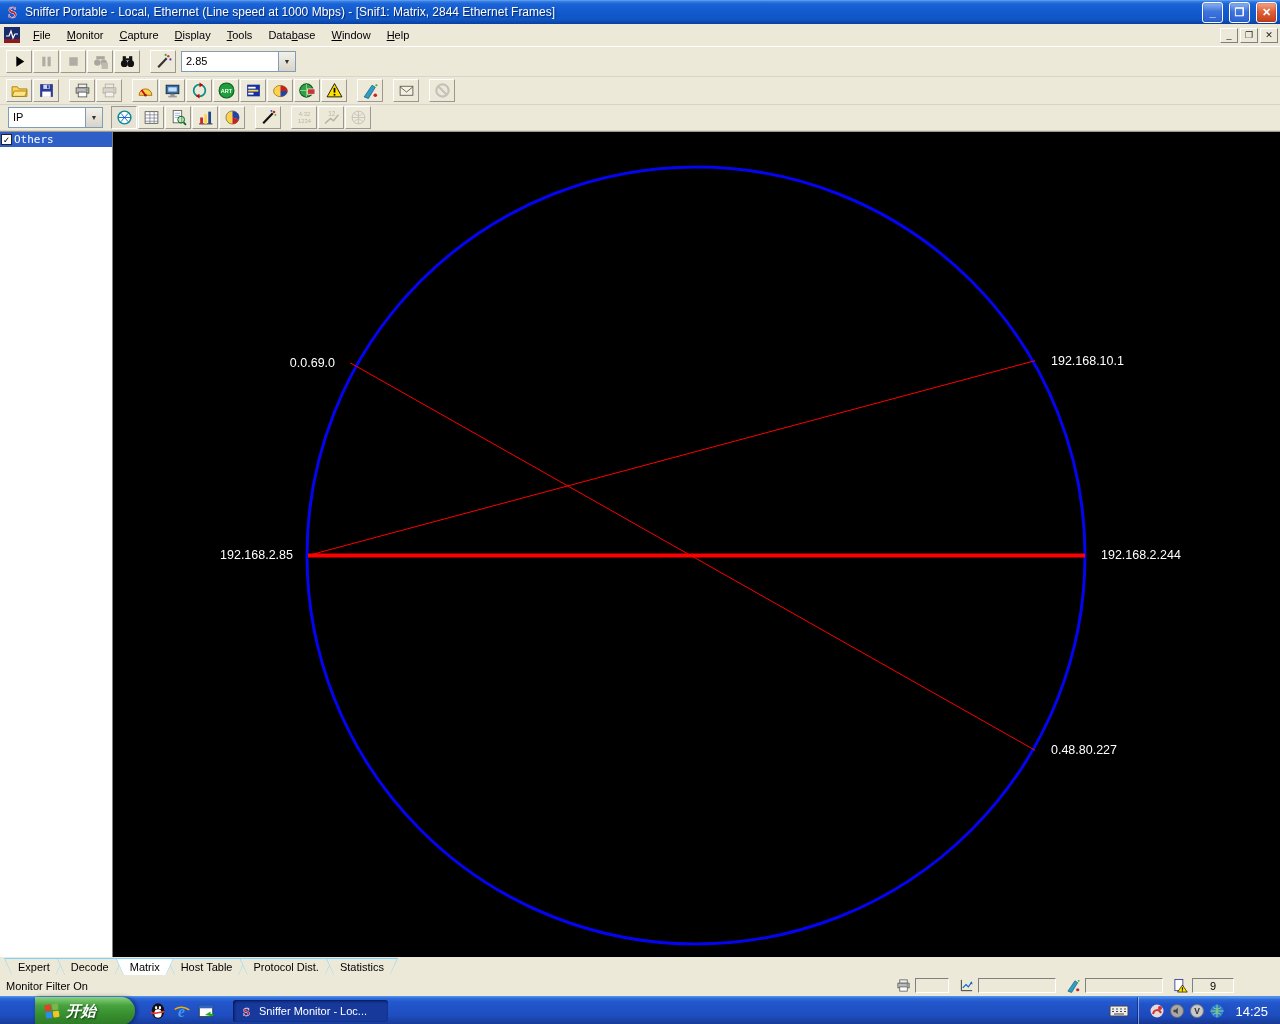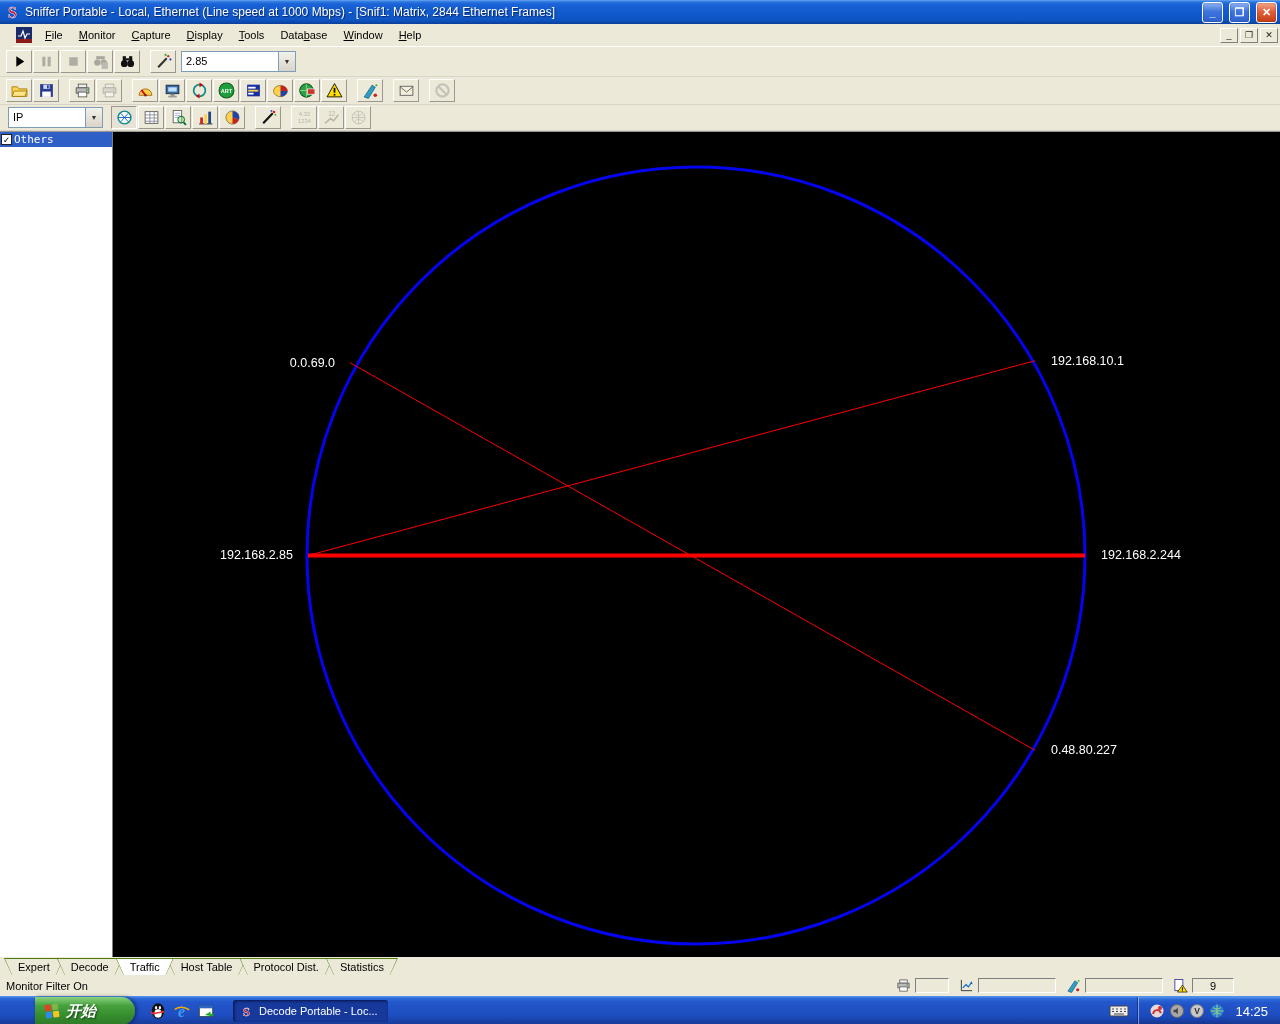--- a/index.html
+++ b/index.html
@@ -13,21 +13,21 @@
   .applogo { width:17px; height:17px; flex:none; }
   .applogo svg { width:17px; height:17px; display:block; }
   .title-text { flex:1; color:#fff; font-weight:normal; font-size:12px; white-space:nowrap; overflow:hidden;
     text-shadow:1px 1px 1px rgba(0,0,40,.6); }
   .winbtn { width:21px; height:21px; flex:none; margin-left:2px; border:1px solid #fff; border-radius:3px;
     display:flex; align-items:center; justify-content:center; color:#fff; font-size:11px; font-weight:bold;
     background:linear-gradient(180deg,#8FB4F2 0%,#3E74DC 45%,#2E63D0 100%); box-shadow:inset 0 0 2px rgba(0,0,60,.4); }
   .winbtn.close { background:linear-gradient(180deg,#F4A78A 0%,#E0613A 45%,#C63E17 100%); }
 
   
-  .menubar { height:23px; flex:none; display:flex; align-items:center; background:#ECE9D8; padding:0 2px; border-bottom:1px solid #fff;margin-left:12px; }
+  .menubar { height:23px; flex:none; display:flex; align-items:center; background:#ECE9D8; padding:0 2px; border-bottom:1px solid #fff; }
   .mdiicon { width:17px; height:16px; margin:0 4px 0 2px; flex:none; }
   .mdiicon svg { width:16px; height:16px; display:block; }
   .menus { display:flex; flex:1; height:100%; align-items:center; }
   .menu-item { padding:3px 8px; cursor:default; }
   .menu-item u { text-decoration:underline; }
   .mdi-btn { width:18px; height:15px; margin-left:2px; border:1px solid; border-color:#fff #808080 #808080 #fff;
     background:#ECE9D8; display:flex; align-items:center; justify-content:center; font-size:9px; color:#222; }
 
   
   .toolbar { flex:none; display:flex; align-items:center; background:#ECE9D8; border-bottom:1px solid #D8D4C8; padding-left:6px; }
@@ -53,21 +53,21 @@
   .cb { width:11px; height:11px; flex:none; background:#fff; border:1px solid #222; color:#000; font-size:10px;
     line-height:9px; text-align:center; font-weight:bold; }
   .mapview { flex:1; position:relative; background:#000; }
   .maptitle { position:absolute; top:12px; left:0; width:100%; text-align:center; color:#fff; font-weight:bold;
     font-size:12px; z-index:2; }
   #mapsvg { position:absolute; inset:0; width:100%; height:100%; }
 
   
   .tabstrip { height:18px; flex:none; display:flex; align-items:stretch; background:#ECE9D8; padding:1px 0 0 4px; }
   .tab { position:relative; margin-left:-7px; clip-path:polygon(0 0,100% 0,calc(100% - 8px) 100%,8px 100%);
-    background:#4d7c0f; padding:1px 1px 0 1px; display:flex; }
+    background:#7dd3fc; padding:1px 1px 0 1px; display:flex; }
   .tab:first-child { margin-left:0; }
   .tab-inner { clip-path:polygon(0 0,100% 0,calc(100% - 7px) 100%,7px 100%); background:#ECE9D8;
     display:flex; align-items:center; padding:0 13px; font-size:11px; white-space:nowrap; }
   .tab.active { z-index:3; } .tab.active .tab-inner { background:#fff; }
 
   
   .statusbar { height:21px; flex:none; display:flex; align-items:center; background:#ECE9D8; padding:0 6px; }
   .status-msg { flex:none; }
   .status-spacer { flex:1; }
   .statusfields { display:flex; align-items:center; gap:10px; padding-right:40px; }
@@ -464,21 +464,21 @@
   </div>
 
   <div class="tabstrip" id="tabstrip">
       <span class="tab">
         <span class="tab-inner">Expert</span>
       </span>
       <span class="tab">
         <span class="tab-inner">Decode</span>
       </span>
       <span class="tab active">
-        <span class="tab-inner">Traffic</span>
+        <span class="tab-inner">Matrix</span>
       </span>
       <span class="tab">
         <span class="tab-inner">Host Table</span>
       </span>
       <span class="tab">
         <span class="tab-inner">Protocol Dist.</span>
       </span>
       <span class="tab">
         <span class="tab-inner">Statistics</span>
       </span>
@@ -566,21 +566,21 @@
             <rect x="2" y="3" width="12" height="10" fill="#fff" stroke="#345" stroke-width="0.9"></rect>
             <rect x="2" y="3" width="12" height="2.6" fill="#2C64C8"></rect>
             <polygon points="7,11.5 12,8.5 12,10.5 14.5,10.5 14.5,12.5 12,12.5" fill="#2A2"></polygon>
           </svg>
         </span>
       </div>
     <div class="taskbtn">
       <svg viewBox="0 0 16 16">
           <text x="8" y="13" font-size="14" font-weight="bold" text-anchor="middle" fill="#C8102E" stroke="#fff" stroke-width="0.4" font-family="Liberation Serif,serif">S</text>
         </svg>
-      <span>Decode Portable - Loc...</span>
+      <span>Sniffer Monitor - Loc...</span>
     </div>
     <div class="task-spacer"></div>
     <div class="langbar">
       <svg viewBox="0 0 20 16">
           <rect x="1" y="3" width="18" height="10" rx="1" fill="#EDEDED" stroke="#444"></rect>
           <path d="M3 6h2M7 6h2M11 6h2M15 6h2M3 8.5h2M7 8.5h2M11 8.5h2M15 8.5h2M5 11h10" stroke="#444" stroke-width="1"></path>
         </svg>
     </div>
     <div class="tray" id="tray">
         <span class="tray-icon">

